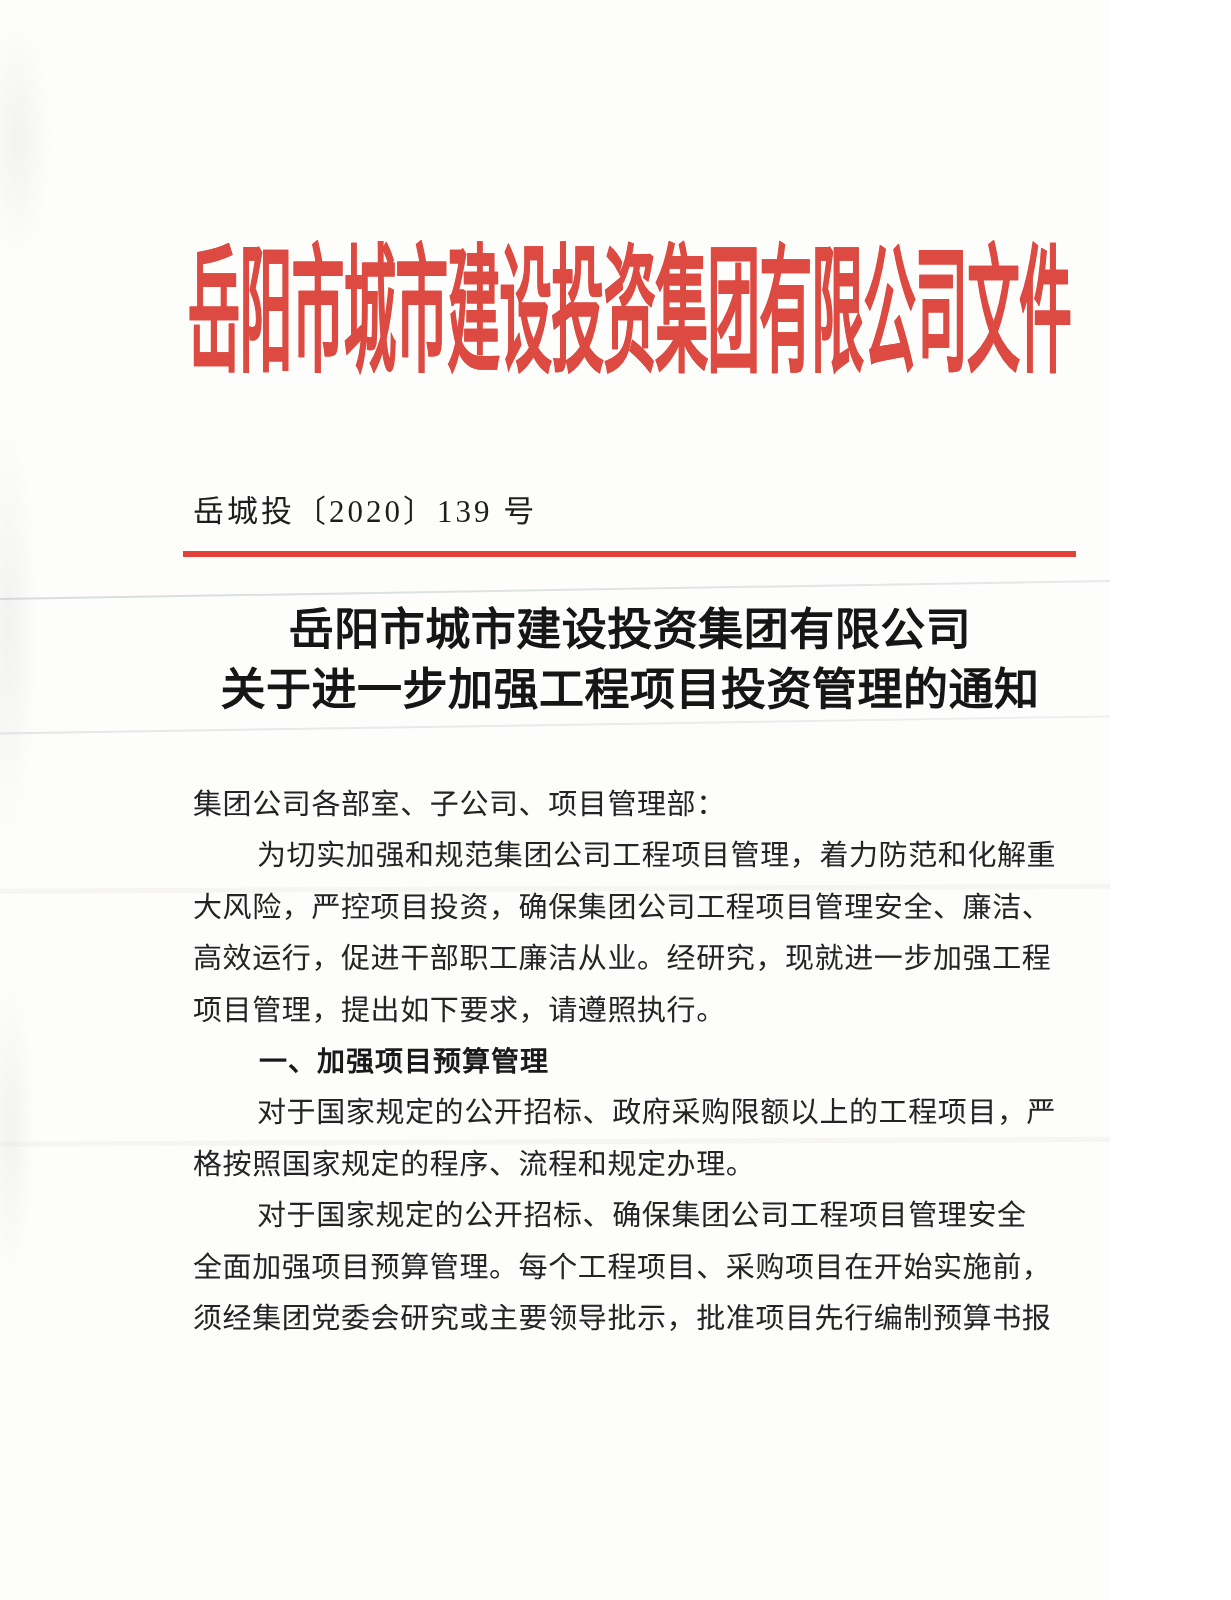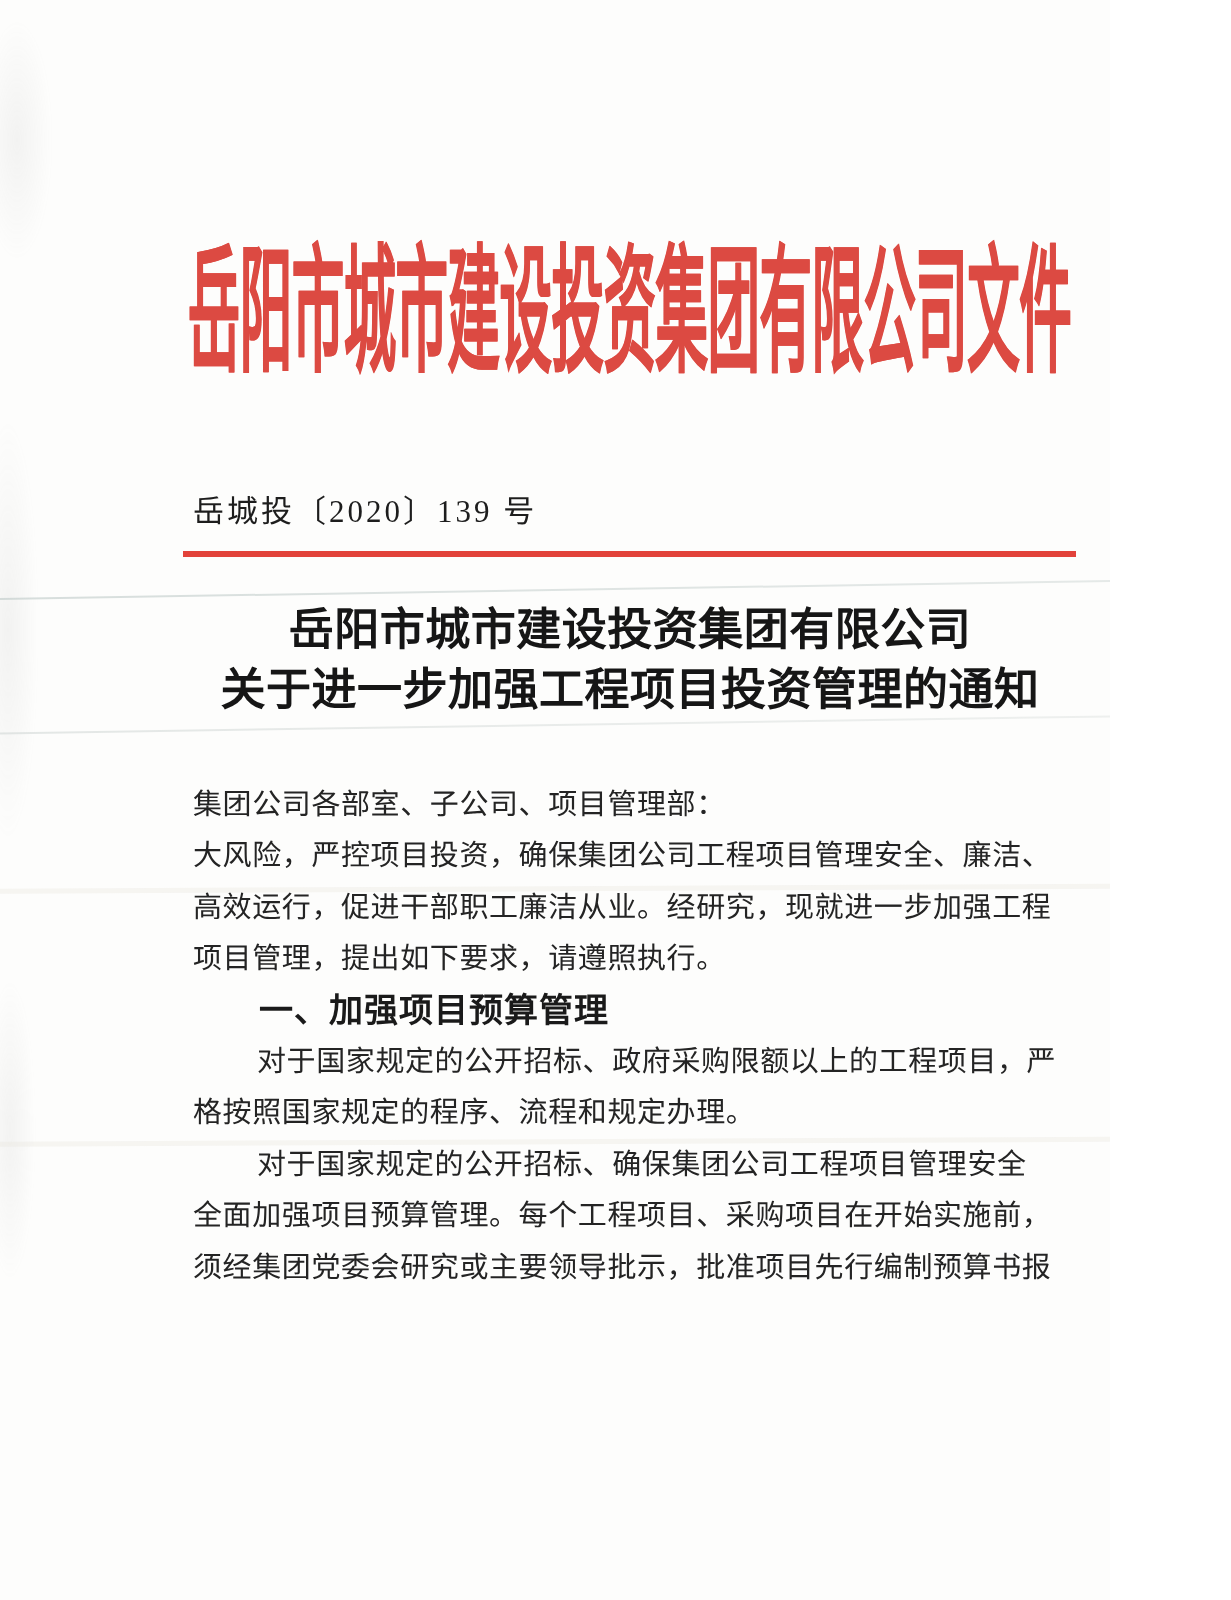--- a/index.html
+++ b/index.html
@@ -128,21 +128,21 @@
     line-height: 51.4px;
     letter-spacing: 0.6px;
     white-space: nowrap;
     overflow: visible;
   }
   .body-text .line.indent { padding-left: 64px; }
   .body-text .line.heading {
     padding-left: 66px;
     font-family: Liberation Serif, serif;
     font-weight: 700;
-    font-size: 34px;
+    font-size: 28px;
     color: #1a1a1a;
     letter-spacing: 1px;
   }
 </style>
 </head>
 <body>
 
 <div class="page">
 
   <div class="smudge s1"></div>
@@ -160,20 +160,21 @@
   <div class="artifact-band b1"></div>
   <div class="artifact-band b2"></div>
 
   <div class="doc-title">
     <div class="t-line">岳阳市城市建设投资集团有限公司</div>
     <div class="t-line">关于进一步加强工程项目投资管理的通知</div>
   </div>
 
   <div class="body-text">
     <div class="line">集团公司各部室、子公司、项目管理部：</div>
+    <div class="line indent">为切实加强和规范集团公司工程项目管理，着力防范和化解重</div>
     <div class="line">大风险，严控项目投资，确保集团公司工程项目管理安全、廉洁、</div>
     <div class="line">高效运行，促进干部职工廉洁从业。经研究，现就进一步加强工程</div>
     <div class="line">项目管理，提出如下要求，请遵照执行。</div>
     <div class="line heading">一、加强项目预算管理</div>
     <div class="line indent">对于国家规定的公开招标、政府采购限额以上的工程项目，严</div>
     <div class="line">格按照国家规定的程序、流程和规定办理。</div>
     <div class="line indent">对于国家规定的公开招标、确保集团公司工程项目管理安全</div>
     <div class="line">全面加强项目预算管理。每个工程项目、采购项目在开始实施前，</div>
     <div class="line">须经集团党委会研究或主要领导批示，批准项目先行编制预算书报</div>
   </div>

